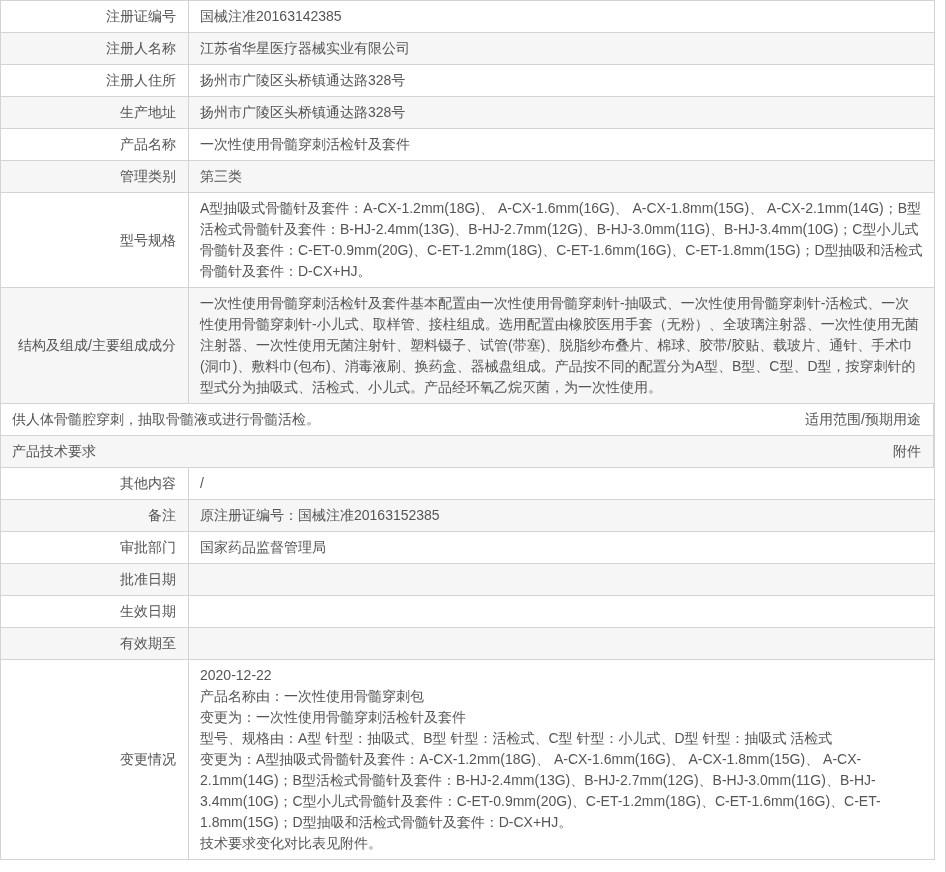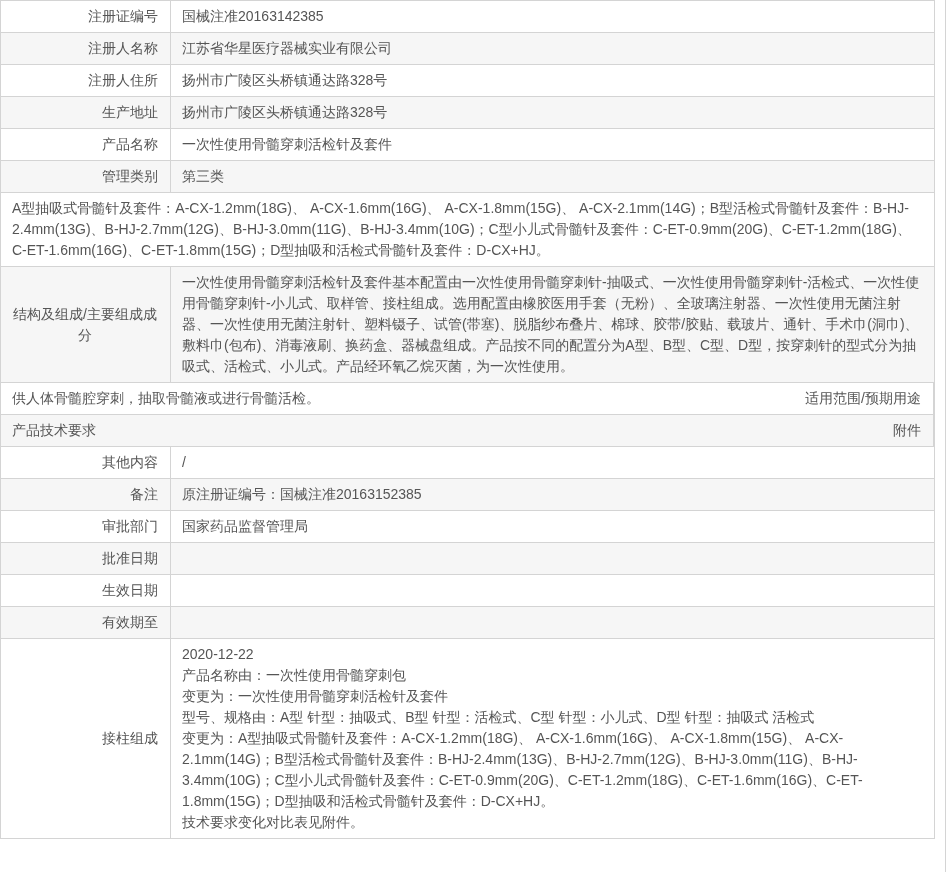--- a/index.html
+++ b/index.html
@@ -26,24 +26,24 @@
     border-right:1px solid var(--border);
   }
   .row{
     display:flex;
     border-bottom:1px solid var(--border);
     background:#ffffff;
   }
   .row:nth-child(even){background:var(--stripe);}
   .cell{line-height:21px;padding:5px 11px;}
   .cell.label{
-    width:170px;flex:none;
+    width:188px;flex:none;
     border-right:1px solid var(--border);
     display:flex;align-items:center;justify-content:flex-end;
-    text-align:center;
+    text-align:right;
     padding-right:12px;
     color:var(--text);
   }
   .cell.value{
     flex:1;
     display:flex;align-items:center;
     white-space:pre-wrap;
     word-break:break-word;
     color:var(--text);
     min-height:31px;
@@ -94,20 +94,23 @@
   </div>
 
   <div class="row">
     <div class="cell label">
           <span>管理类别</span>
         </div>
     <div class="cell value">第三类</div>
   </div>
 
   <div class="row">
+    <div class="cell label">
+          <span>型号规格</span>
+        </div>
     <div class="cell value">A型抽吸式骨髓针及套件：A-CX-1.2mm(18G)、 A-CX-1.6mm(16G)、 A-CX-1.8mm(15G)、 A-CX-2.1mm(14G)；B型活检式骨髓针及套件：B-HJ-2.4mm(13G)、B-HJ-2.7mm(12G)、B-HJ-3.0mm(11G)、B-HJ-3.4mm(10G)；C型小儿式骨髓针及套件：C-ET-0.9mm(20G)、C-ET-1.2mm(18G)、C-ET-1.6mm(16G)、C-ET-1.8mm(15G)；D型抽吸和活检式骨髓针及套件：D-CX+HJ。</div>
   </div>
 
   <div class="row">
     <div class="cell label">
           <span>结构及组成/主要组成成分</span>
         </div>
     <div class="cell value">一次性使用骨髓穿刺活检针及套件基本配置由一次性使用骨髓穿刺针-抽吸式、一次性使用骨髓穿刺针-活检式、一次性使用骨髓穿刺针-小儿式、取样管、接柱组成。选用配置由橡胶医用手套（无粉）、全玻璃注射器、一次性使用无菌注射器、一次性使用无菌注射针、塑料镊子、试管(带塞)、脱脂纱布叠片、棉球、胶带/胶贴、载玻片、通针、手术巾(洞巾)、敷料巾(包布)、消毒液刷、换药盒、器械盘组成。产品按不同的配置分为A型、B型、C型、D型，按穿刺针的型式分为抽吸式、活检式、小儿式。产品经环氧乙烷灭菌，为一次性使用。</div>
   </div>
 
@@ -161,21 +164,21 @@
   </div>
 
   <div class="row">
     <div class="cell label">
           <span>有效期至</span>
         </div>
   </div>
 
   <div class="row">
     <div class="cell label">
-          <span>接柱组成</span>
+          <span>变更情况</span>
         </div>
     <div class="cell value">2020-12-22
 产品名称由：一次性使用骨髓穿刺包
 变更为：一次性使用骨髓穿刺活检针及套件
 型号、规格由：A型 针型：抽吸式、B型 针型：活检式、C型 针型：小儿式、D型 针型：抽吸式 活检式
 变更为：A型抽吸式骨髓针及套件：A-CX-1.2mm(18G)、 A-CX-1.6mm(16G)、 A-CX-1.8mm(15G)、 A-CX-2.1mm(14G)；B型活检式骨髓针及套件：B-HJ-2.4mm(13G)、B-HJ-2.7mm(12G)、B-HJ-3.0mm(11G)、B-HJ-3.4mm(10G)；C型小儿式骨髓针及套件：C-ET-0.9mm(20G)、C-ET-1.2mm(18G)、C-ET-1.6mm(16G)、C-ET-1.8mm(15G)；D型抽吸和活检式骨髓针及套件：D-CX+HJ。
 技术要求变化对比表见附件。</div>
   </div>
 
 </div>

